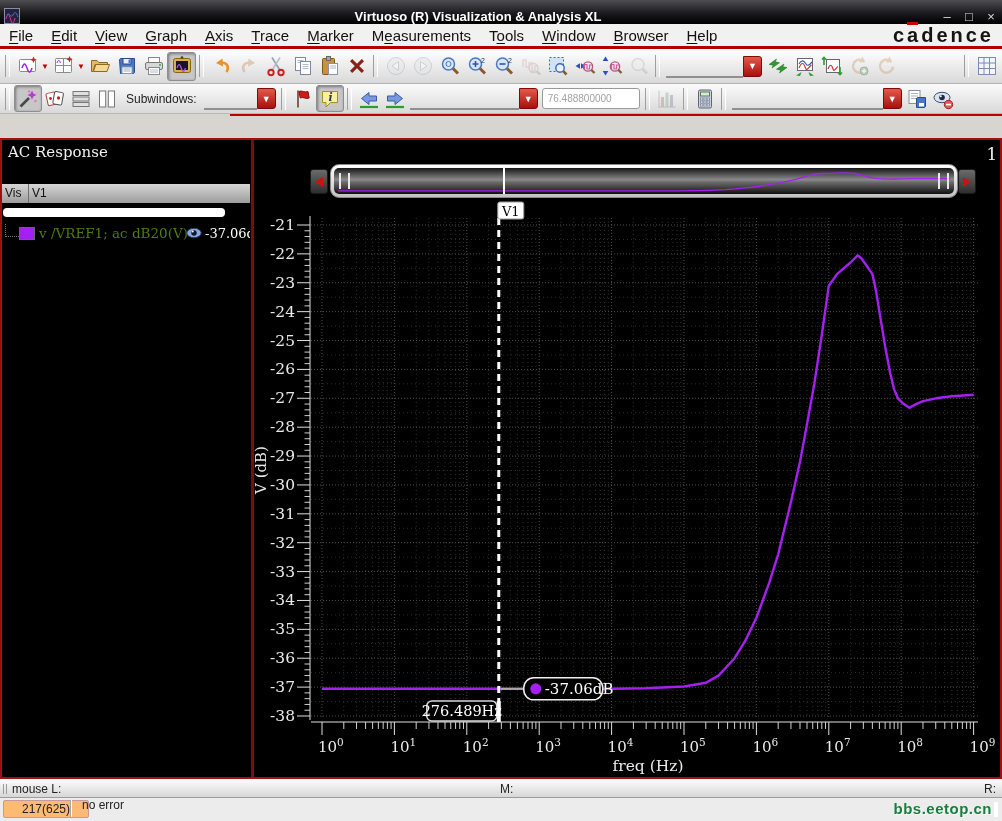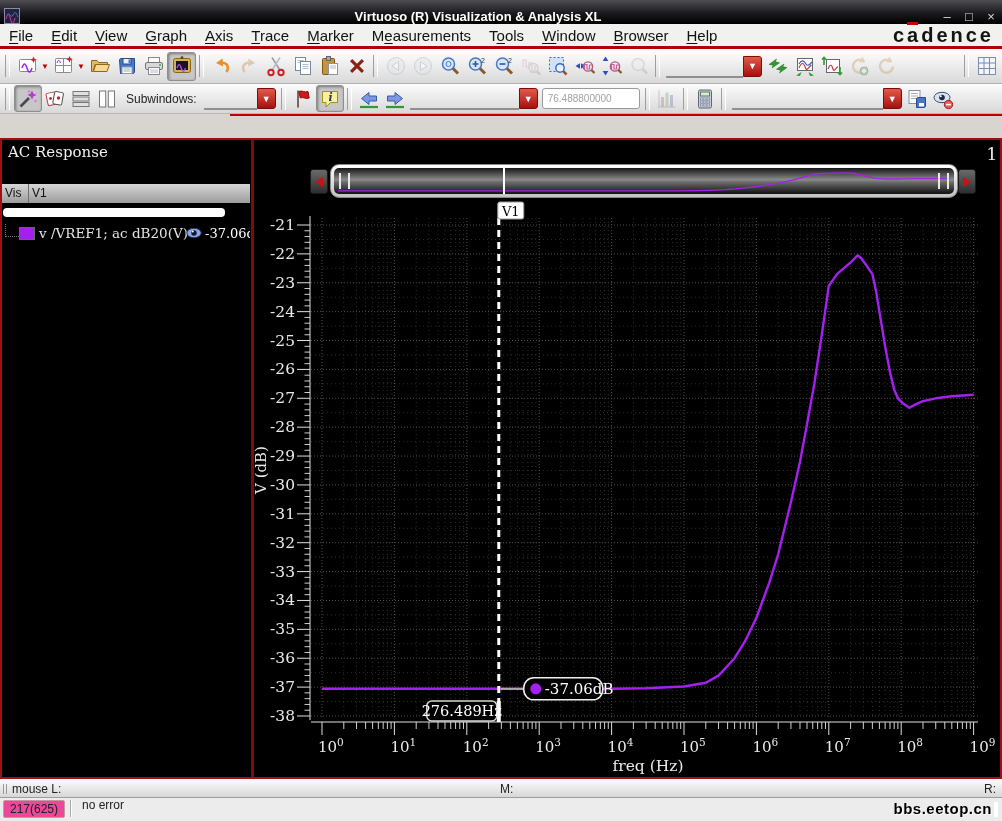--- a/index.html
+++ b/index.html
@@ -65,21 +65,21 @@
   #tracepanel{left:2px;top:140px;width:249px;height:637px;background:#000;color:#fff;z-index:4;}
   #plot-title{position:absolute;left:6px;top:3px;font-family:"DejaVu Serif",serif;font-size:15px;color:#f0f0f0;}
   #theader{position:absolute;left:0;top:44px;width:248px;height:19px;display:flex;
     background:linear-gradient(#d6d6d6,#9c9c9c);color:#111;font-size:12px;}
   .th{padding:2px 3px;border-right:1px solid #6f6f6f;box-sizing:border-box;white-space:nowrap;overflow:hidden;}
   .th.c-name{width:181px;}.th.c-vis{width:27px;}.th.c-v1{width:40px;border-right:none;}
   #hscroll{position:absolute;left:1px;top:68px;width:222px;height:9px;background:#fff;border-radius:4px;}
   #tracerow{position:absolute;left:0;top:84px;width:248px;height:19px;}
   #tree-elbow{position:absolute;left:3px;top:0;width:13px;height:12px;border-left:1px dotted #777;border-bottom:1px dotted #777;}
   #swatch{position:absolute;left:17px;top:3px;width:14px;height:11px;border:1px solid #666;}
-  #tname{position:absolute;left:37px;top:1px;font-family:"DejaVu Serif",serif;font-size:13.5px;color:#e5e5e5;white-space:nowrap;}
+  #tname{position:absolute;left:37px;top:1px;font-family:"DejaVu Serif",serif;font-size:13.5px;color:#4d7c0f;white-space:nowrap;}
   #teye{position:absolute;left:184px;top:3px;}
   #tval{position:absolute;left:203px;top:2px;width:45px;overflow:hidden;white-space:nowrap;
     font-family:"DejaVu Serif",serif;font-size:13px;color:#fff;}
 
   
   #plotpanel{left:254px;top:140px;width:746px;height:637px;background:#000;z-index:3;}
   #plotsvg{position:absolute;left:0;top:0;}
 
   
   #navigator{position:absolute;left:56px;top:24px;width:666px;height:34px;}
@@ -100,25 +100,25 @@
 
   
   #status1{left:0;top:779px;width:1002px;height:19px;background:linear-gradient(#fbfbfb,#d7d7d7);
     border-top:1px solid #fff;border-bottom:1px solid #9c9c9c;box-sizing:border-box;color:#222;}
   #status1 .sgrip{position:absolute;left:3px;top:4px;width:5px;height:10px;
     background:repeating-linear-gradient(90deg,#999 0 1px,transparent 1px 3px);}
   #s-mouse{position:absolute;left:12px;top:2px;}
   #s-m{position:absolute;left:500px;top:2px;}
   #s-r{position:absolute;right:6px;top:2px;}
   #status2{left:0;top:798px;width:1002px;height:23px;background:#ececec;}
-  #s-counter{position:absolute;left:3px;top:2px;background:#ec4899;border:1px solid #c49a9a;
-    border-radius:2px;padding:1px 6px;color:#222;}
+  #s-counter{position:absolute;left:3px;top:2px;background:#fdba74;border:1px solid #c49a9a;
+    border-radius:2px;padding:1px 18px;color:#222;}
   #s-div1{position:absolute;left:70px;top:2px;width:1px;height:17px;background:#aaa;border-right:1px solid #fff;}
   #s-msg{position:absolute;left:82px;top:0;color:#222;}
-  #s-watermark{position:absolute;right:10px;top:2px;font-weight:bold;font-size:15px;color:#000000;
+  #s-watermark{position:absolute;right:10px;top:2px;font-weight:bold;font-size:15px;color:#15803d;
     text-shadow:1px 1px 0 #fdfdfd;letter-spacing:.5px;}
   #s-cursor{position:absolute;right:4px;top:4px;width:4px;height:15px;background:#fff;}
 </style>
 </head>
 <body>
 
 <div class="abs" id="titlebar">
   <span class="appicon">
       <svg width="16" height="16" viewBox="0 0 16 16">
         <rect x="0.5" y="0.5" width="15" height="15" fill="#23233a" stroke="#8a8ab0"></rect>

